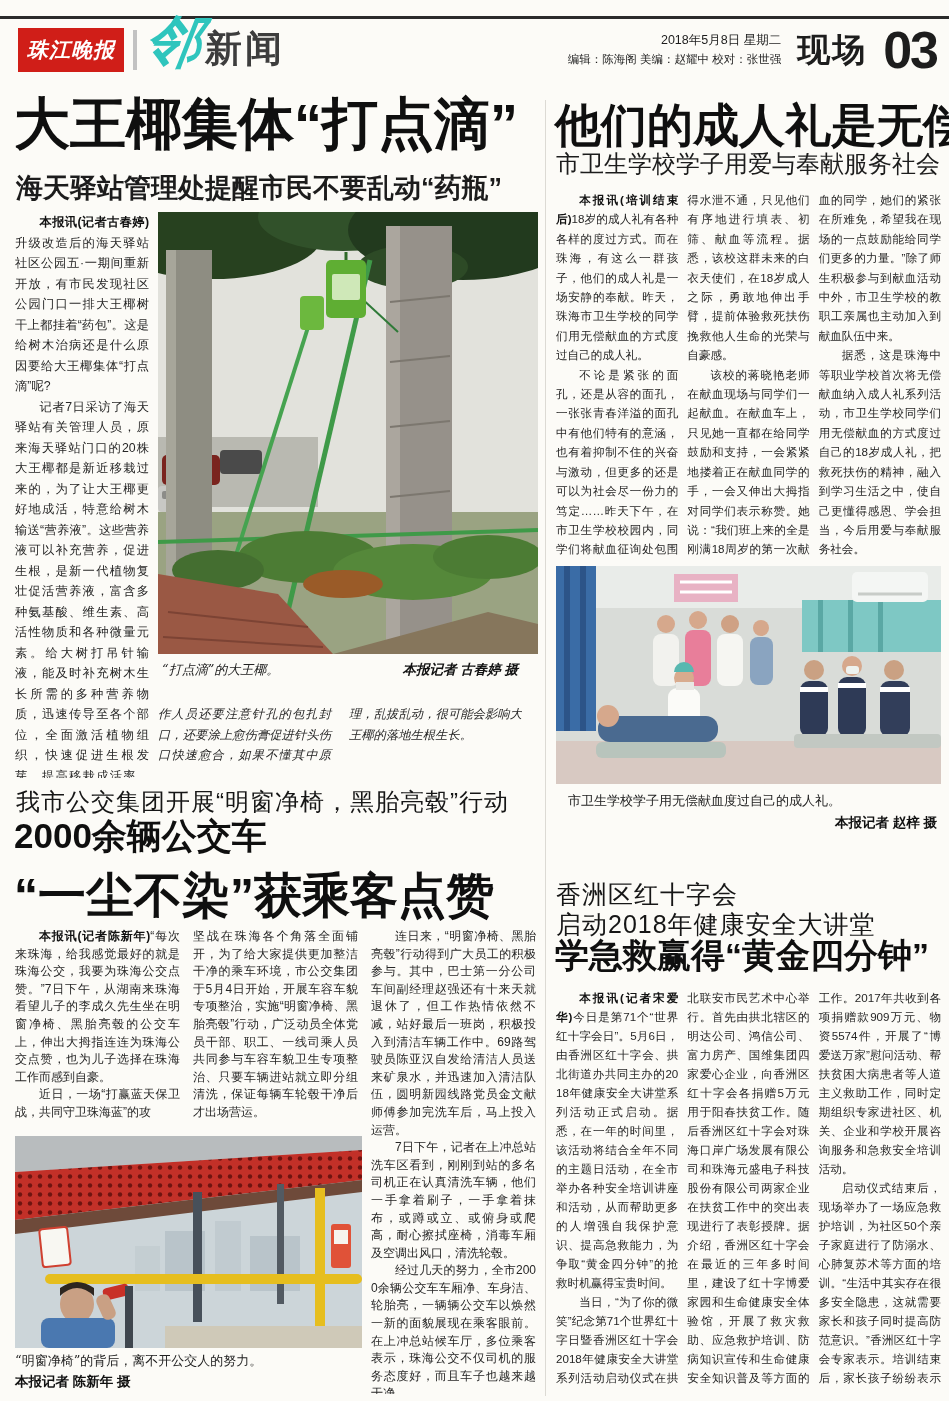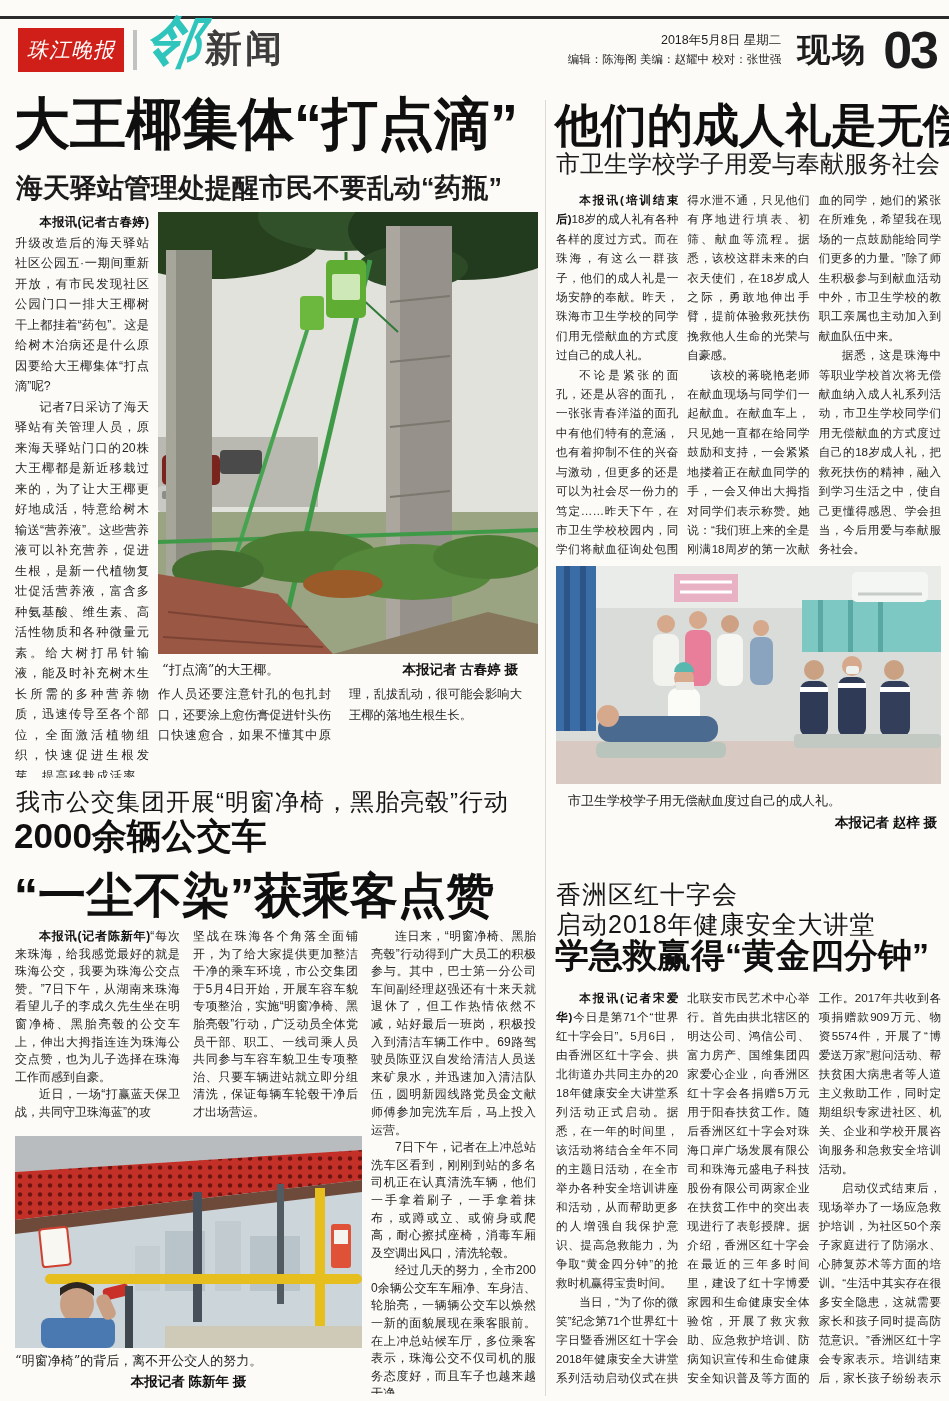--- a/index.html
+++ b/index.html
@@ -2,21 +2,21 @@
 <html><head>
 <meta charset="utf-8">
 <style>
   html,body{margin:0;padding:0;}
   body{background:#e8e6e0;font-family:"Liberation Sans",sans-serif;}
   .page{position:relative;width:949px;height:1401px;background:#fcfbf7;overflow:hidden;color:#1d1d1d;margin:0 auto;}
   .abs{position:absolute;}
   
   .top-rule{left:0;top:16px;width:949px;height:3px;background:#2b2b2b;}
   .masthead-box{left:18px;top:28px;width:106px;height:44px;background:#d01e18;display:flex;align-items:center;justify-content:center;}
-  .masthead-text{color:#fff;font-family:"DejaVu Serif",serif;font-weight:normal;font-style:italic;font-size:21px;letter-spacing:1px;white-space:nowrap;}
+  .masthead-text{color:#fff;font-family:"DejaVu Serif",serif;font-weight:bold;font-style:italic;font-size:21px;letter-spacing:1px;white-space:nowrap;}
   .logo-sep{left:133px;top:30px;width:4px;height:40px;background:#c2c2c2;}
   .logo-lin{left:146px;top:14px;font-size:56px;font-weight:900;font-style:italic;color:#2fc5bd;transform:skewX(-8deg);line-height:1;}
   .logo-news{left:205px;top:30px;font-size:37px;font-weight:900;color:#3d3d3d;letter-spacing:3px;line-height:1;}
   .header-right{right:12px;top:24px;display:flex;align-items:center;gap:16px;}
   .date-block{text-align:right;line-height:1.55;}
   .date-line{font-size:12.5px;color:#1d1d1d;}
   .staff-line{font-size:11.5px;color:#1d1d1d;}
   .section-name{font-size:33px;font-weight:800;letter-spacing:2px;}
   .page-num{font-size:52px;font-weight:900;letter-spacing:-2px;line-height:1;}
   .v-divider{left:545px;top:100px;width:1px;height:1296px;background:#dcdad4;}
@@ -27,35 +27,35 @@
   .bodytext p{margin:0;text-indent:2em;}
   .bodytext p.noindent{text-indent:0;}
   .bodytext b{color:#111;}
   .caption{font-size:13px;color:#222;font-family:"DejaVu Serif",serif;}
   .credit{font-size:13.5px;font-weight:bold;color:#111;}
   
   .a1-headline{left:14px;top:96px;font-size:56px;}
   .a1-subhead{left:16px;top:170px;font-size:27px;font-weight:600;color:#1c1c1c;white-space:nowrap;}
   .a1-body{left:15px;top:212px;width:523px;display:flex;gap:9px;}
   .a1-col1{width:134px;flex:none;font-size:12.3px;line-height:20.5px;height:566px;overflow:hidden;}
-  .a1-right{width:364px;flex:none;}
+  .a1-right{width:364px;flex:none;font-style:italic;}
   .a1-caprow{display:flex;justify-content:space-between;align-items:baseline;margin-top:7px;padding:0 4px;}
-  .a1-cont{margin-top:5px;column-count:2;column-gap:18px;font-size:12.3px;line-height:20.5px;height:64px;overflow:hidden;}
+  .a1-cont{margin-top:25px;column-count:2;column-gap:18px;font-size:12.3px;line-height:20.5px;height:64px;overflow:hidden;}
   
   .a3-kicker{left:16px;top:786px;}
   .a3-h1{left:14px;top:818px;font-size:35px;}
   .a3-h2{left:14px;top:872px;font-size:48px;}
   .a3-cols{left:15px;top:928px;width:523px;display:flex;gap:13px;}
   .a3-col{width:165px;flex:none;font-size:12px;line-height:17.6px;}
   .a3-c1{height:206px;overflow:hidden;}
   .a3-c2{height:192px;overflow:hidden;}
   .a3-c3{height:466px;overflow:hidden;}
   .a3-photo{left:15px;top:1136px;}
   .a3-capblock{left:15px;top:1352px;width:347px;}
-  .a3-credit{text-align:center;margin-top:3px;}
+  .a3-credit{text-align:left;margin-top:3px;}
   
   .a2-headline{left:555px;top:102px;font-size:46px;text-align:center;}
   .a2-subhead{left:556px;top:148px;font-size:24px;font-weight:500;white-space:nowrap;color:#1c1c1c;}
   .a2-body{left:556px;top:190px;width:385px;height:372px;column-count:3;column-gap:9px;font-size:11.6px;line-height:19.4px;overflow:hidden;}
   .a2-photo{left:556px;top:566px;}
   .a2-caption{left:568px;top:792px;}
   .a2-credit{right:12px;top:814px;}
   
   .a4-k1{left:556px;top:878px;font-size:25px;}
   .a4-k2{left:556px;top:908px;font-size:25px;}

